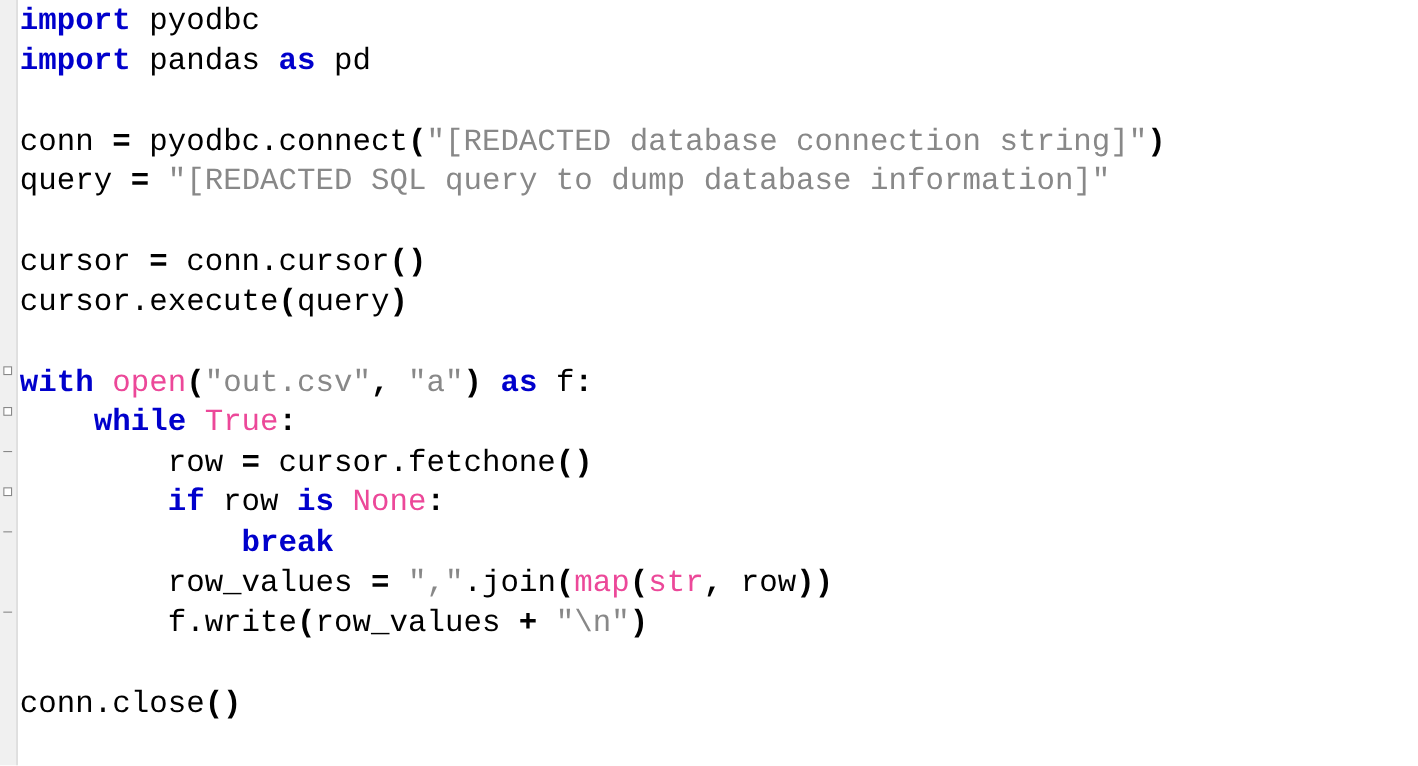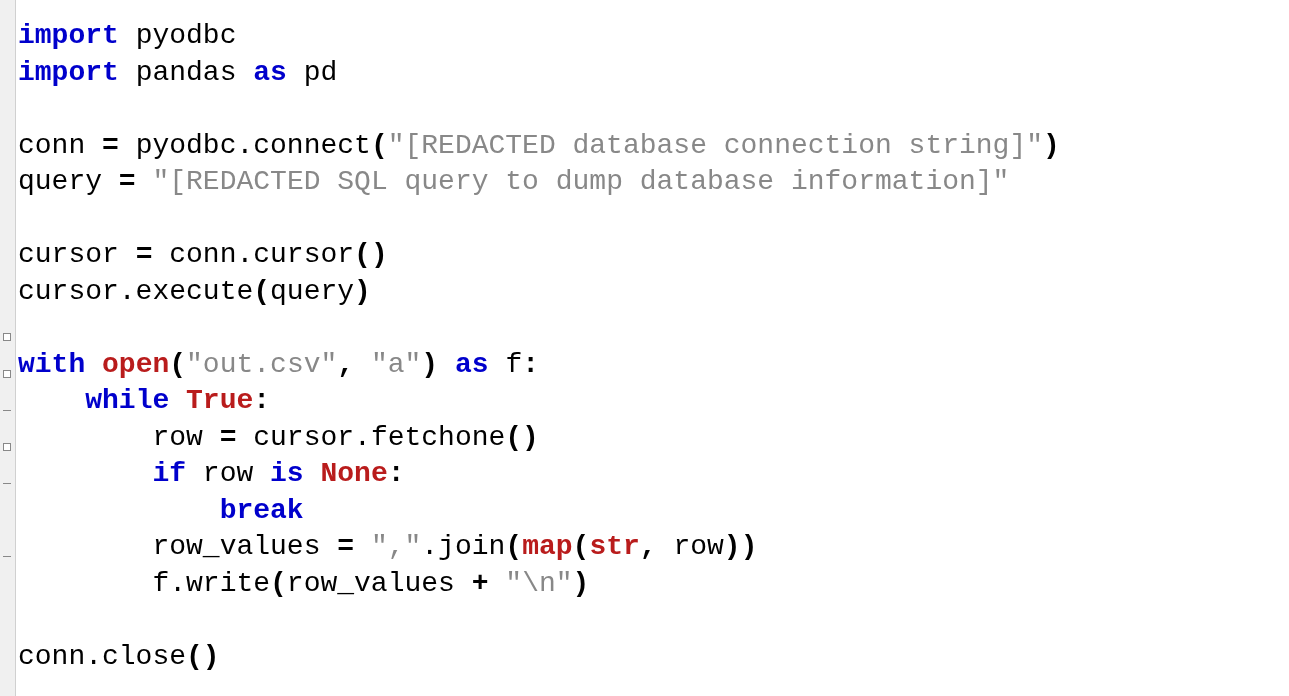--- a/index.html
+++ b/index.html
@@ -28,27 +28,27 @@
     background: #fff;
   }
   .fold-line {
     position: absolute;
     width: 8px;
     height: 1px;
     background: #888;
     left: 3px;
   }
   .code {
-    padding: 18px 0 0 2px;
+    padding: 2px 0 0 2px;
     white-space: pre;
     line-height: 36.5px;
     letter-spacing: 0px;
   }
   .kw { color: #0000cc; font-weight: bold; }
-  .kw2 { color: #b91c1c; font-weight: bold; }
+  .kw2 { color: #ec4899; font-weight: normal; }
   .id { color: #000000; }
   .op { color: #000000; font-weight: bold; }
   .str { color: #888888; }
   .punc { color: #000000; font-weight: bold; }
   .line { display: block; height: 36.5px; }
 </style>
 </head>
 <body>
 
 <div class="gutter">

